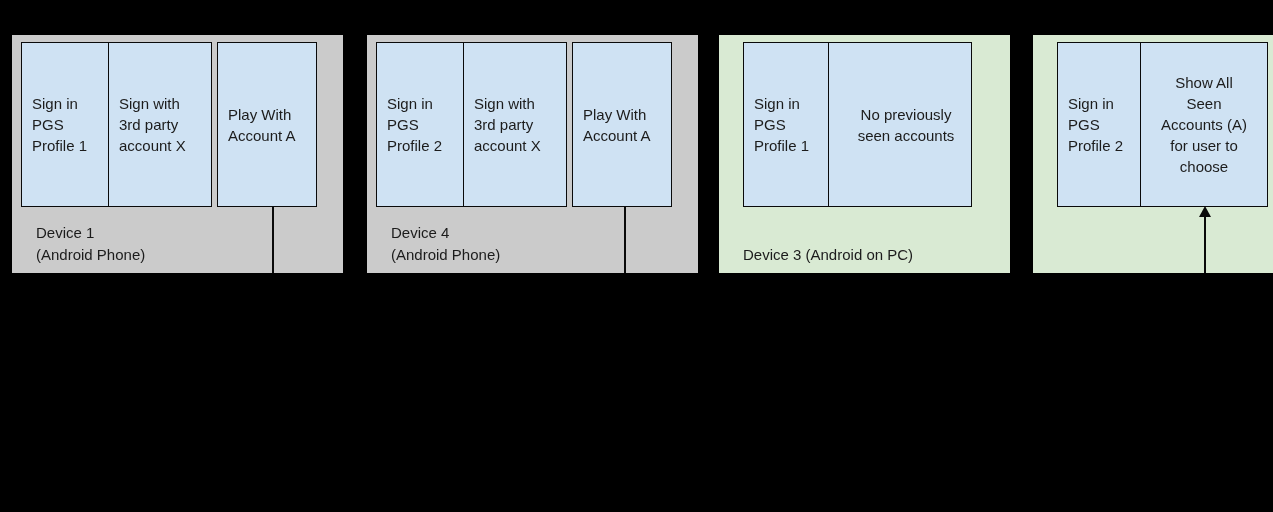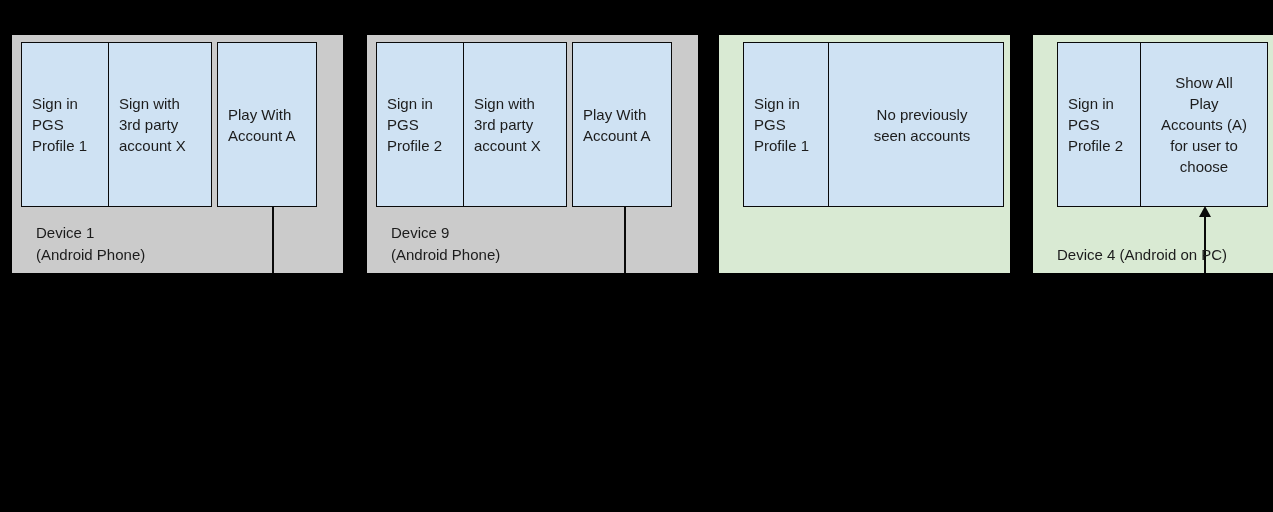--- a/index.html
+++ b/index.html
@@ -24,21 +24,21 @@
     padding:0 6px 0 10px;
   }
   .step.center { justify-content:center; text-align:center; padding:0 4px; }
 
   
   .d1 .s0, .d2 .s0 { left:9px;   width:88px;  }
   .d1 .s1, .d2 .s1 { left:96px;  width:104px; }
   .d1 .s2, .d2 .s2 { left:205px; width:100px; }
   
   .d3 .s0 { left:24px;  width:86px;  }
-  .d3 .s1 { left:109px; width:176px;padding-left:16px; }
+  .d3 .s1 { left:109px; width:144px;padding-left:16px; }
   
   .d4 .s0 { left:24px;  width:84px;  }
   .d4 .s1 { left:107px; width:128px; }
 
   .panel-label {
     position:absolute; left:24px; bottom:7px;
     font-size:15px; line-height:22px;
     white-space:pre-line;
   }
 
@@ -79,39 +79,39 @@
   <section class="panel d2" style="background: rgb(203, 203, 203);">
     <div class="step s0" style="background: rgb(207, 226, 243);">Sign in
 PGS
 Profile 2</div>
     <div class="step s1" style="background: rgb(207, 226, 243);">Sign with
 3rd party
 account X</div>
     <div class="step s2" style="background: rgb(207, 226, 243);">Play With
 Account A</div>
     <div class="connector-line" style="background: rgb(10, 10, 10);"></div>
-    <div class="panel-label">Device 9
+    <div class="panel-label">Device 4
 (Android Phone)</div>
   </section>
 
   <section class="panel d3" style="background: rgb(217, 234, 211);">
     <div class="step s0" style="background: rgb(207, 226, 243);">Sign in
 PGS
 Profile 1</div>
     <div class="step s1 center" style="background: rgb(207, 226, 243);">No previously
 seen accounts</div>
+    <div class="panel-label">Device 3 (Android on PC)</div>
   </section>
 
   <section class="panel d4" style="background: rgb(217, 234, 211);">
     <div class="step s0" style="background: rgb(207, 226, 243);">Sign in
 PGS
 Profile 2</div>
     <div class="step s1 center" style="background: rgb(207, 226, 243);">Show All
-Play
+Seen
 Accounts (A)
 for user to
 choose</div>
     <div class="connector-line" style="background: rgb(10, 10, 10);"></div>
     <div class="arrow-head"></div>
-    <div class="panel-label">Device 4 (Android on PC)</div>
   </section>
 
 </div>
 
 </body></html>

